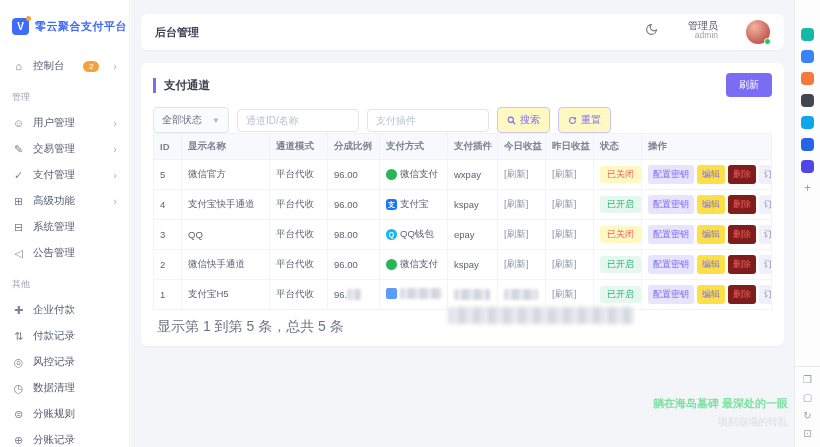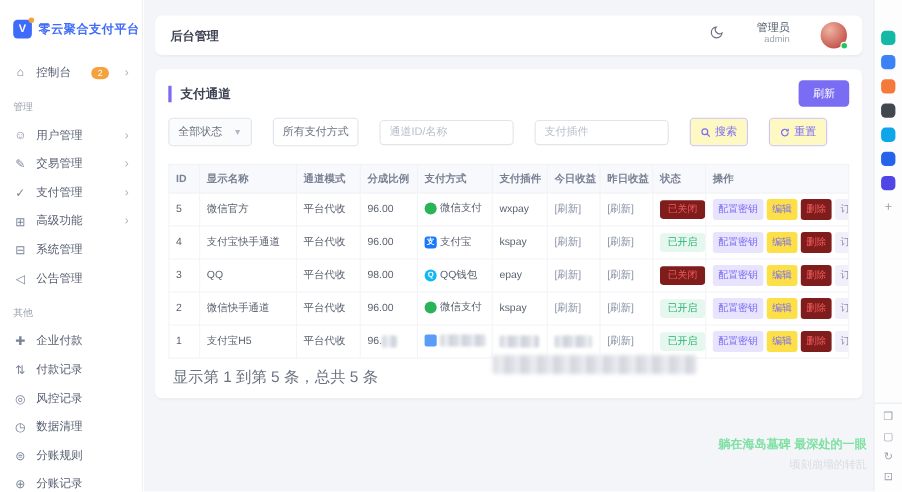--- a/index.html
+++ b/index.html
@@ -30,42 +30,42 @@
   .user-name { font-size:10px; color:#4b5563; }
   .user-role { font-size:8.5px; color:#9ca3af; }
   .avatar { position:relative; width:24px; height:24px; border-radius:50%; background:radial-gradient(circle at 35% 30%, #f0b3a0, #c4564e 75%); cursor:pointer; }
   .avatar i { position:absolute; right:-1px; bottom:-1px; width:7px; height:7px; background:#22c55e; border:1.5px solid #fff; border-radius:50%; }
 
   
   .card { position:relative; margin-top:13px; background:#ffffff; border-radius:6px; box-shadow:0 1px 2px rgba(40,50,80,.04); padding:10px 12px 4px 12px; }
   .card-head { display:flex; align-items:center; margin-bottom:10px; }
   .card-title { font-size:11.5px; font-weight:bold; color:#3d4252; padding-left:8px; border-left:3px solid #7b6cf4; }
   .refresh-btn { margin-left:auto; background:#7b6cf4; color:#fff; border:none; border-radius:4px; font-size:10px; padding:5px 13px; cursor:pointer; font-family:inherit; }
-  .filters { display:flex; align-items:center; gap:19px; margin-bottom:16px; }
+  .filters { display:flex; align-items:center; gap:8px; margin-bottom:0; }
   .sel { display:flex; align-items:center; justify-content:space-between; gap:6px; border:1px solid #e2e4ea; border-radius:4px; background:#fafbfc; font-size:10px; color:#6b7280; padding:5px 8px; cursor:pointer; }
   .sel.white { background:#fff; }
   .sel .car { font-size:8px; color:#b0b6c3; }
   .flt-input { border:1px solid #e2e4ea; border-radius:4px; font-size:10px; color:#4b5563; padding:5px 8px; width:122px; font-family:inherit; background:#fff; }
   .flt-input::placeholder { color:#b9bfcb; }
   .ghost-btn { display:flex; align-items:center; gap:4px; border:1px solid #cdc4f8; background:#fef9c3; color:#7b6cf4; border-radius:4px; font-size:10px; padding:5px 9px; cursor:pointer; font-family:inherit; }
 
   
   table { width:100%; border-collapse:collapse; table-layout:fixed; }
   th { background:#f8f9fc; color:#7a8194; font-size:9.5px; font-weight:bold; text-align:left; padding:6px 6px; border:1px solid #f1f2f6; white-space:nowrap; }
   td { font-size:9.5px; color:#5b6270; padding:5px 6px; border:1px solid #f3f4f8; white-space:nowrap; overflow:hidden; }
   .pm { display:inline-flex; align-items:center; gap:3px; }
   .pm-ic { width:11px; height:11px; border-radius:50%; color:#fff; font-size:7px; line-height:11px; text-align:center; flex:none; font-weight:bold; }
   .pm-ic.wechat { background:#2bb358; }
   .pm-ic.alipay { background:#1678ff; border-radius:3px; }
   .pm-ic.qq { background:#12b7f5; }
   .pm-ic.censored { background:#5a9cf8; border-radius:2px; }
   .rf-link { color:#8a93a6; cursor:pointer; }
   .st { display:inline-block; font-size:9px; padding:2px 7px; border-radius:3px; }
   .st.open { background:#e6f7ef; color:#23b26d; }
-  .st.closed { background:#7f1d1d; color:#f05b5b; }
+  .st.closed { background:#fef9c3; color:#f05b5b; }
   .act { display:inline-block; font-size:9px; border:none; border-radius:3px; padding:3px 5px; margin-right:3px; cursor:pointer; font-family:inherit; }
   .act.a0 { background:#e8e4fd; color:#7b6cf4; }
   .act.a1 { background:#fde047; color:#7b6cf4; }
   .act.a2 { background:#7f1d1d; color:#f05b5b; }
   .act.a3 { background:#f0effa; color:#8b8fa8; }
   .censor { display:inline-block; height:11px; border-radius:2px; vertical-align:middle;
             background:repeating-linear-gradient(90deg,#d8dbe2 0 4px,#e9ebf0 4px 8px,#cfd3db 8px 12px); filter:blur(1.6px); }
   .tbl-footer { position:relative; font-size:14px; color:#6b7280; padding:8px 4px 6px 4px; }
   .censor-patch { position:absolute; left:295px; top:-3px; width:185px; height:17px; border-radius:2px;
             background:repeating-linear-gradient(90deg,#dcdfe5 0 5px,#ecedf1 5px 10px,#d3d6dd 10px 15px); filter:blur(2px); }
@@ -190,23 +190,20 @@
     <section class="card">
       <div class="card-head">
         <span class="card-title">支付通道</span>
         <button class="refresh-btn">刷新</button>
       </div>
 
       <div class="filters">
         <div class="sel" style="width:76px;">
           <span>全部状态</span>
           <span class="car">▼</span>
-        </div>
-        <div class="sel white">
-          <span>所有支付方式</span>
         </div>
         <input class="flt-input" placeholder="通道ID/名称" style="">
         <input class="flt-input" placeholder="支付插件" style="">
         <button class="ghost-btn">
           <svg width="9" height="9" viewBox="0 0 24 24">
               <circle cx="10" cy="10" r="7" fill="none" stroke="#7b6cf4" stroke-width="3"></circle>
               <line x1="15" y1="15" x2="22" y2="22" stroke="#7b6cf4" stroke-width="3"></line>
             </svg>
           <span>搜索</span>
         </button>

